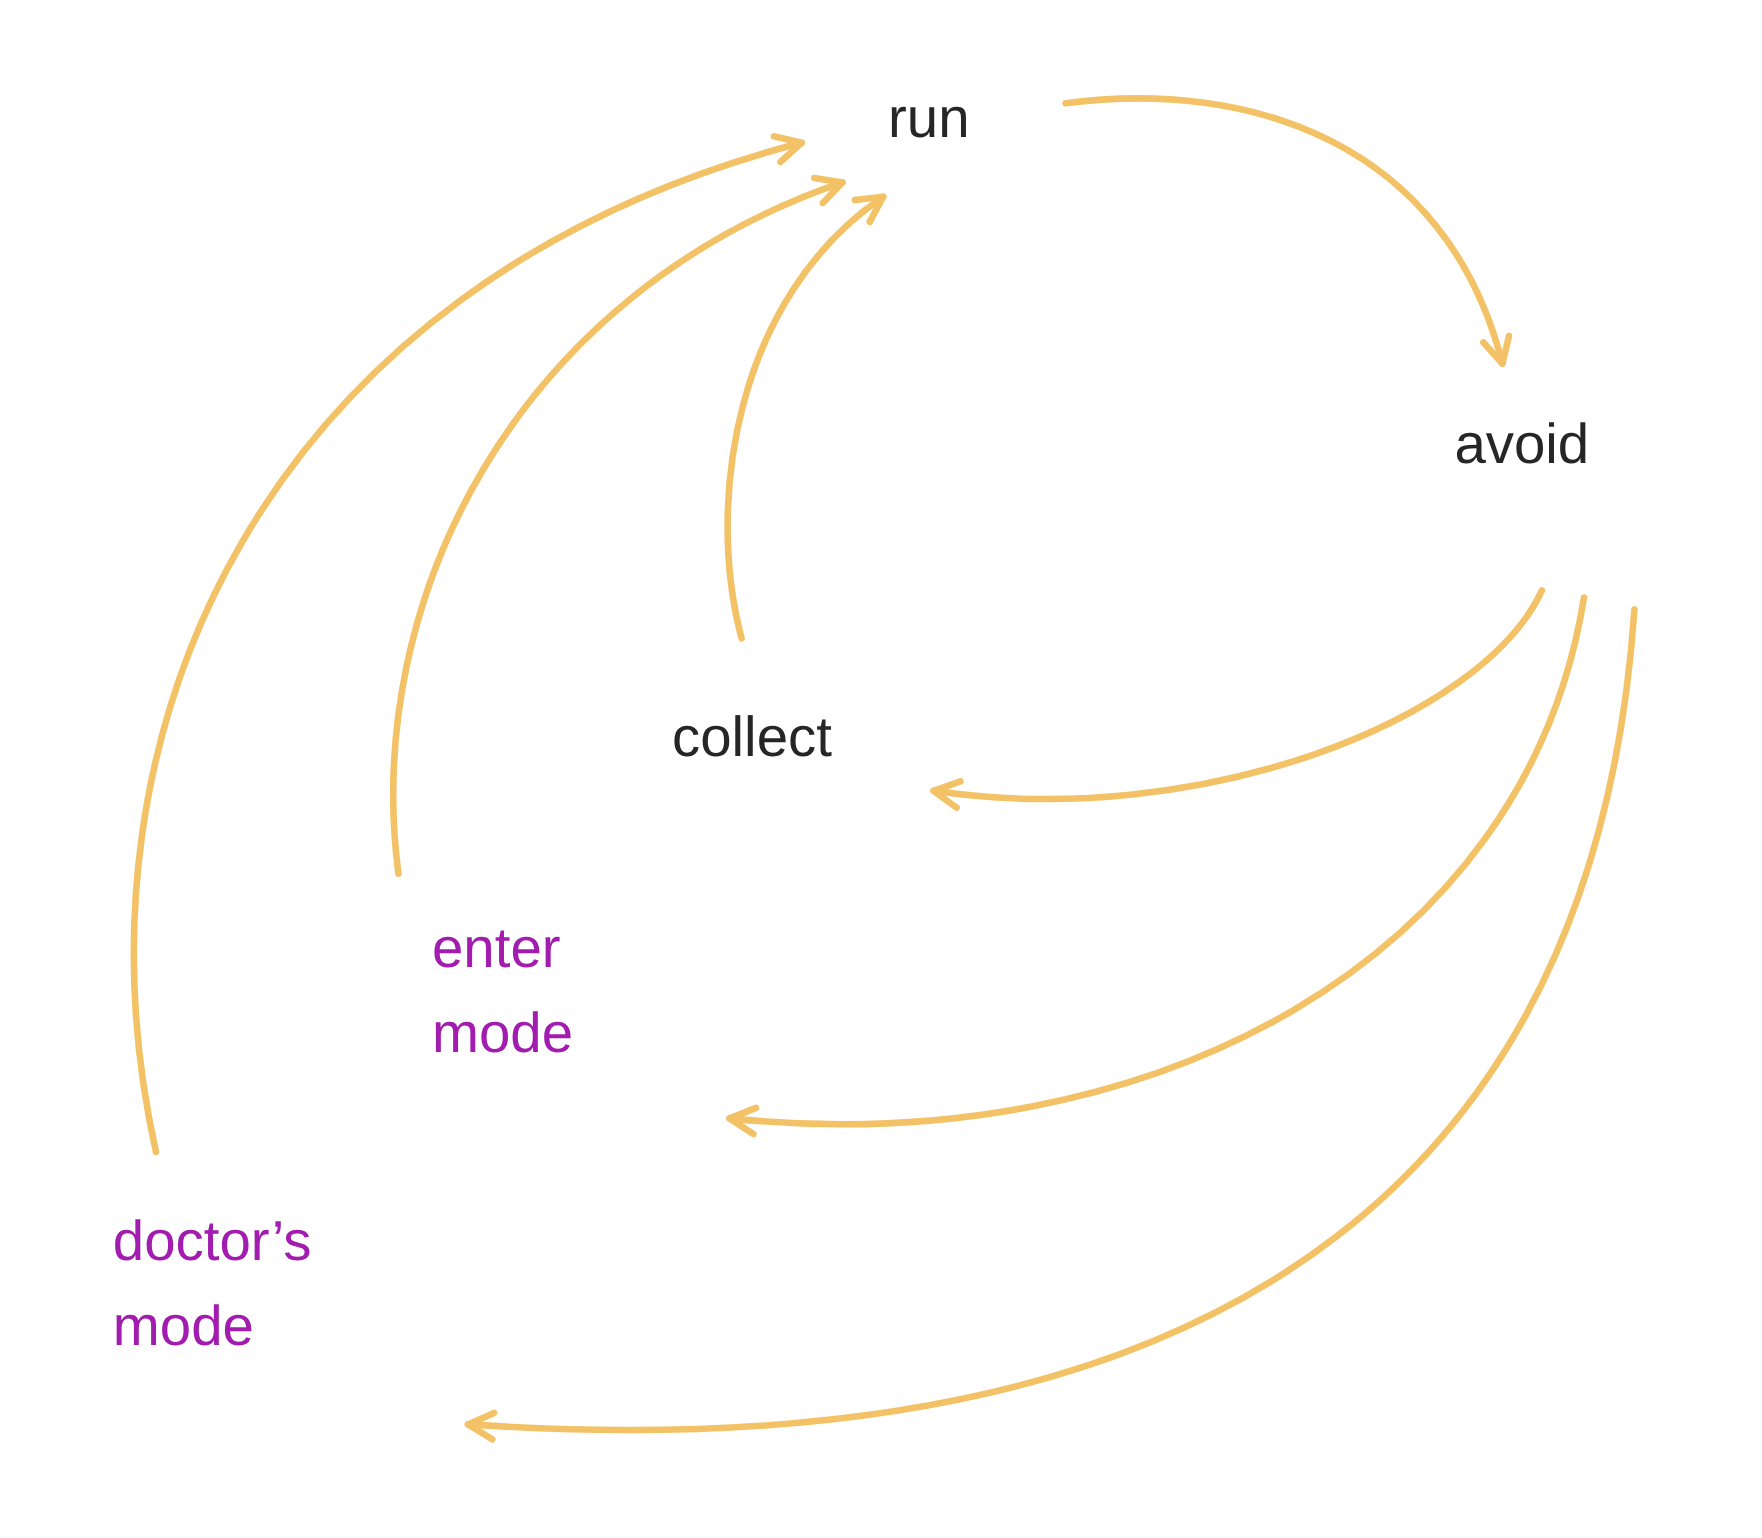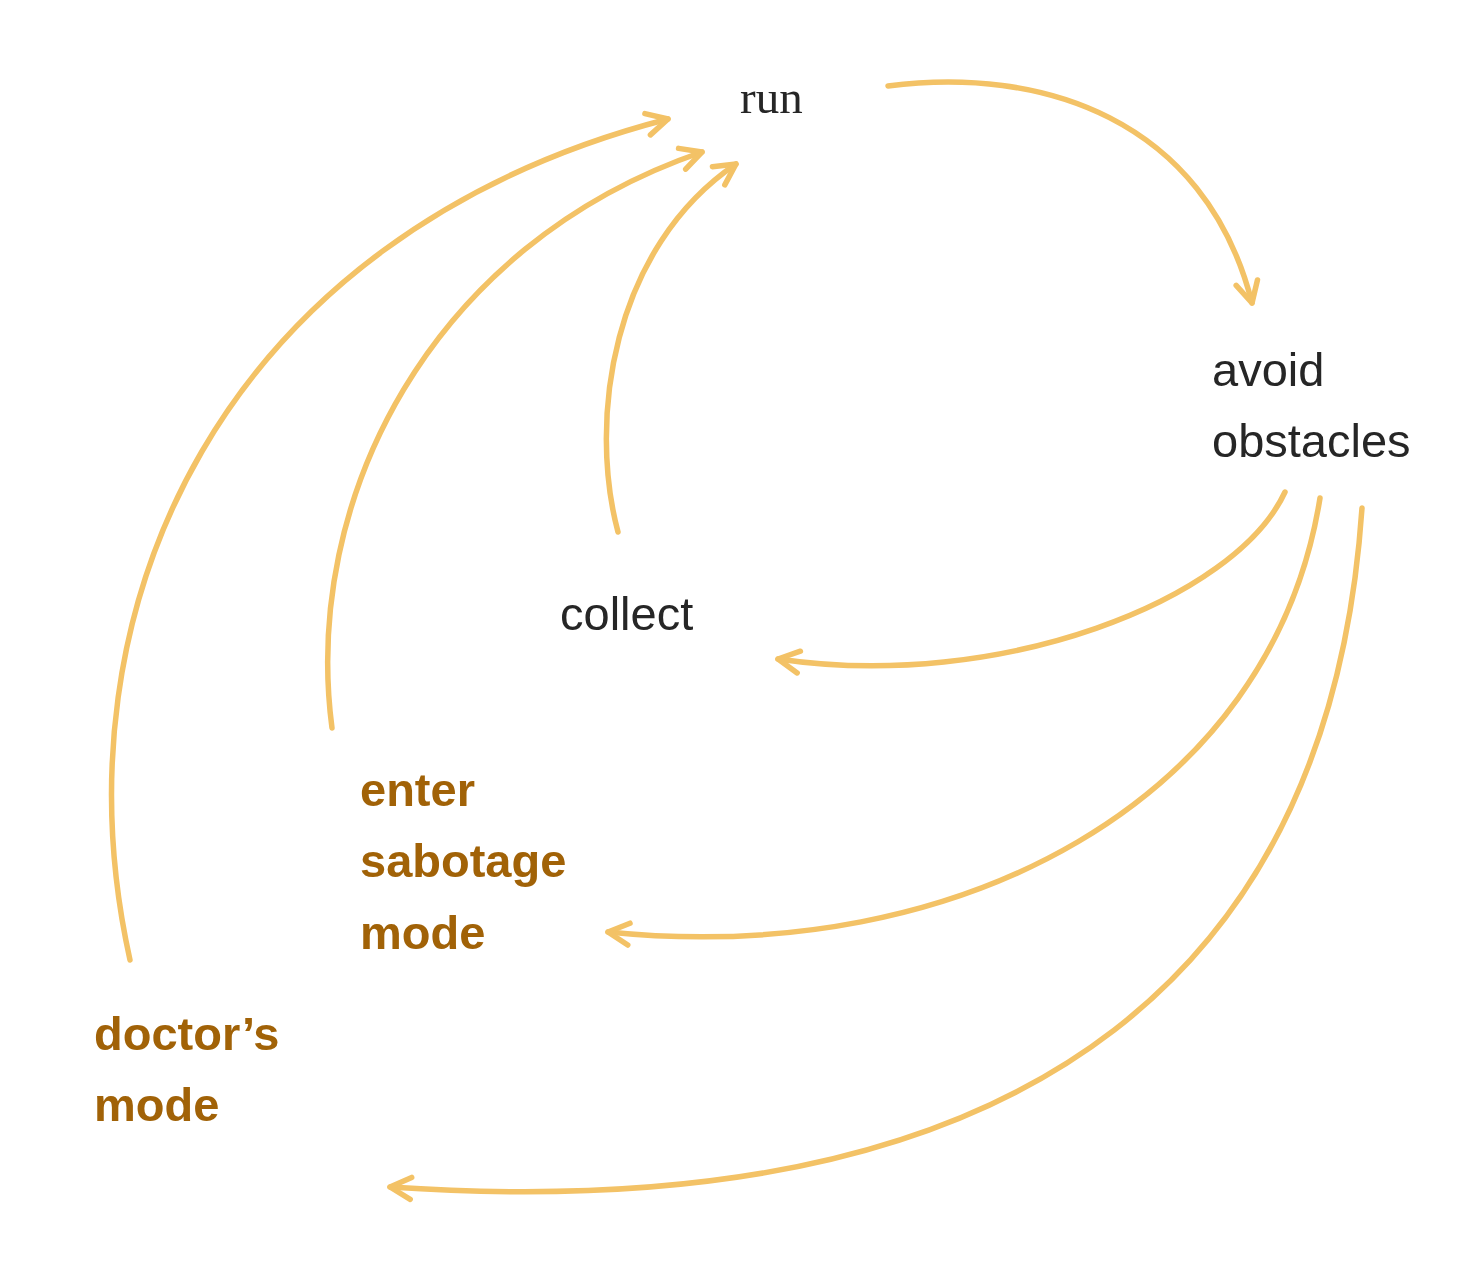--- a/index.html
+++ b/index.html
@@ -36,22 +36,22 @@
   }
   .node {
     position: absolute;
     color: var(--text-color, #262626);
     font-size: 47px;
     line-height: 1.52;
     white-space: nowrap;
   }
   .node .line { display: block; }
   .node.bold {
-    font-weight: 700;
-    color: #a16207;
+    font-weight: 400;
+    color: #a21caf;
   }
 </style>
 </head>
 <body>
 
 <div class="canvas">
 
   <svg class="arrows" viewBox="0 0 1468 1282" xmlns="http://www.w3.org/2000/svg">
     <defs>
       <marker id="arrowhead" markerUnits="userSpaceOnUse" markerWidth="36" markerHeight="36" refX="27" refY="17" orient="auto">
@@ -67,36 +67,34 @@
 
     <path class="edge" marker-end="url(#arrowhead)" d="M 332 728 C 302 500, 430 245, 702 152"></path>
 
     <path class="edge" marker-end="url(#arrowhead)" d="M 130 960 C 52 610, 220 235, 668 119"></path>
 
     <path class="edge" marker-end="url(#arrowhead)" d="M 1320 498 C 1272 800, 960 968, 608 932"></path>
 
     <path class="edge" marker-end="url(#arrowhead)" d="M 1362 508 C 1332 950, 1055 1232, 390 1187"></path>
   </svg>
 
-  <div class="node" style="left:740px; top:62px;font-family:Liberation Serif, serif;">
+  <div class="node" style="left:740px; top:62px;">
     <span class="line">run</span>
   </div>
 
   <div class="node" style="left:1180px; top:334px;margin-left:32px;">
     <span class="line">avoid</span>
-    <span class="line">obstacles</span>
   </div>
 
   <div class="node" style="left:560px; top:578px;">
     <span class="line">collect</span>
   </div>
 
   <div class="node bold" style="left:360px; top:754px;">
     <span class="line">enter</span>
-    <span class="line">sabotage</span>
     <span class="line">mode</span>
   </div>
 
   <div class="node bold" style="left:84px; top:998px;margin-left:10px;">
     <span class="line">doctor’s</span>
     <span class="line">mode</span>
   </div>
 
 </div>
 

